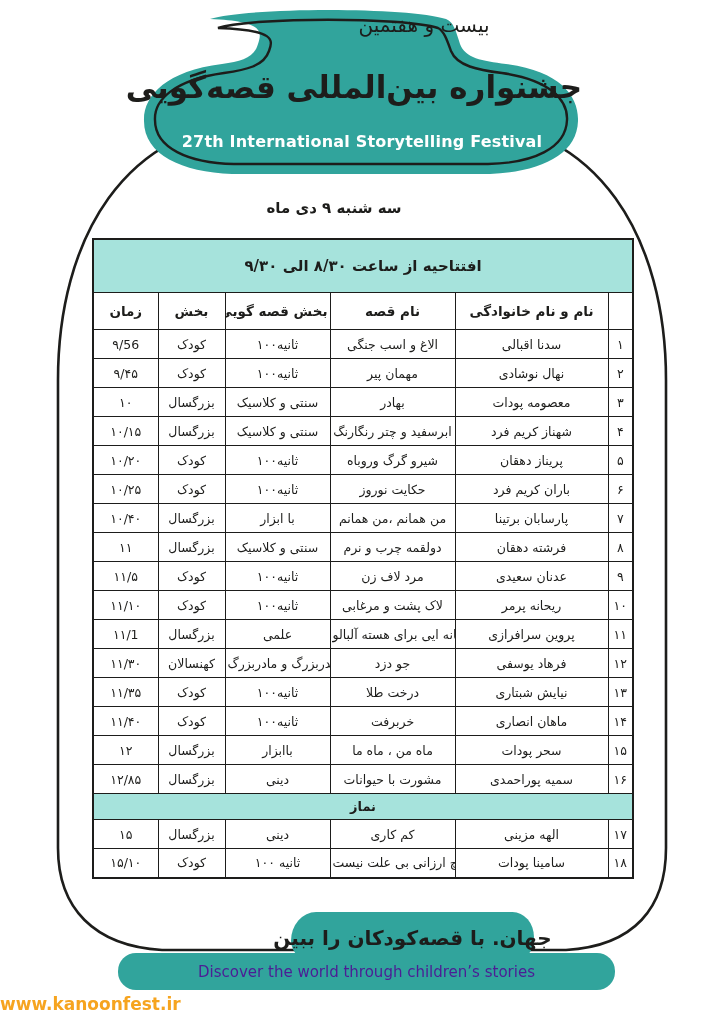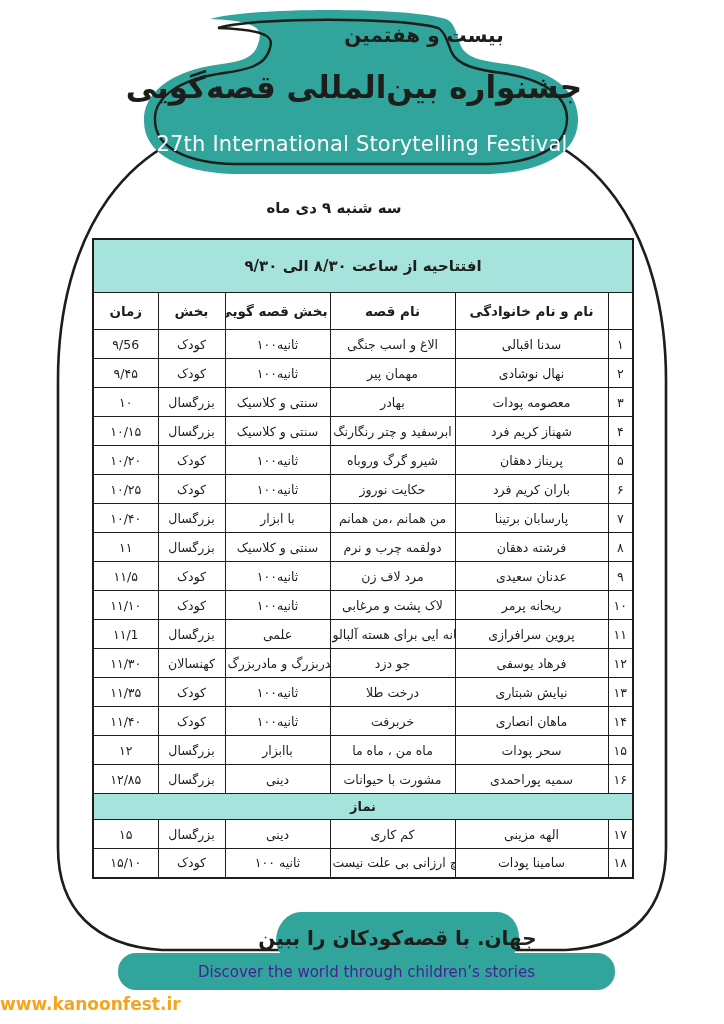--- a/index.html
+++ b/index.html
@@ -10,23 +10,23 @@
   }
   .abs{position:absolute}
   svg{display:block}
 
   
   #page-border{left:0;top:0;width:724px;height:1024px;pointer-events:none}
 
   
   #top-blob{left:142px;top:6px;width:440px;height:172px}
   #top-blob .txt{position:absolute;width:100%;text-align:center;white-space:nowrap}
-  #blob-line1{top:17px;left:62px;width:250px;font-size:20px;font-weight:700;color:#1d1d1b}
+  #blob-line1{top:7px;left:62px;width:250px;font-size:20px;font-weight:400;color:#1d1d1b}
   #blob-line2{top:63px;font-size:31px;font-weight:700;color:#1d1d1b;letter-spacing:-1px}
-  #blob-line3{top:126px;font-size:21px;font-weight:400;color:#ffffff;letter-spacing:0.2px}
+  #blob-line3{top:126px;font-size:16px;font-weight:700;color:#ffffff;letter-spacing:0.2px}
 
   
   #date-line{left:0;top:199px;width:668px;text-align:center;
     font-size:15px;font-weight:700}
 
   
   #sched{position:absolute;left:92px;top:238px;width:541px;
     border-collapse:collapse;table-layout:fixed;
     border:2px solid #1d1d1b}
   #sched td,#sched th{border:1.5px solid #1d1d1b;text-align:center;
@@ -34,21 +34,21 @@
   #sched .band-row td{background:#a6e3dc;height:52px;
     font-size:15px;font-weight:700}
   #sched .hdr-row{height:37px}
   #sched .hdr-row th{font-size:13.5px;font-weight:700;background:#fff}
   #sched tr.data{height:29px}
   #sched tr.data td{font-size:12.5px;font-weight:400}
   #sched td.break-row{background:#a6e3dc;height:25px;
     font-size:13px;font-weight:700}
 
   
-  #fa-tagline{left:276px;top:912px;width:243px;height:52px;
+  #fa-tagline{left:291px;top:912px;width:243px;height:52px;
     background:var(--teal);border-radius:28px 24px 26px 30px/32px 28px 30px 26px;
     display:flex;align-items:center;justify-content:center;
     font-size:20px;font-weight:700;color:#1d1d1b;white-space:nowrap}
   #en-tagline{left:118px;top:953px;width:497px;height:37px;
     background:var(--teal);border-radius:18px;
     display:flex;align-items:center;justify-content:center;
     font-size:15px;font-weight:400;color:#4c1d95;white-space:nowrap}
   #site-url{left:0;top:994px;width:724px;text-align:left;
     font-size:17px;font-weight:700;color:#f6a41f}
 

